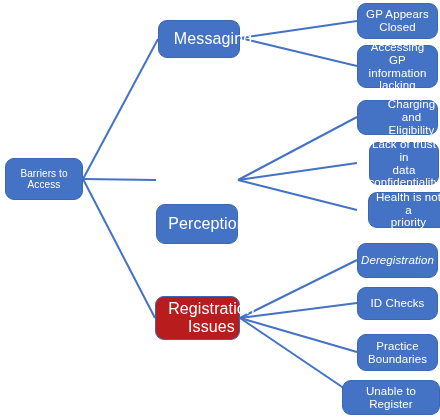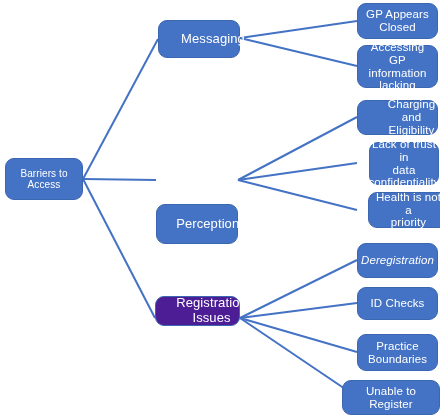--- a/index.html
+++ b/index.html
@@ -41,21 +41,21 @@
     line-height: 1.12;
     letter-spacing: 0.1px;
     z-index: 2;
   }
   .node-label {
     display: block;
     padding: 0 3px;
     white-space: pre-line;
   }
   .root-node  { font-size: 10px; }
-  .branch-node { font-size: 13px; padding-left: 28px; }
+  .branch-node { font-size: 16px; padding-left: 28px; }
   .leaf-node  { font-size: 11.5px; }
 </style>
 </head>
 <body>
 
 <div id="diagram">
 
   <svg id="connectors" viewBox="0 0 440 420" width="440" height="420" xmlns="http://www.w3.org/2000/svg">
       <line x1="83" y1="179" x2="158" y2="39" stroke="#4472C4" stroke-width="2"></line>
       <line x1="83" y1="179" x2="156" y2="180" stroke="#4472C4" stroke-width="2"></line>
@@ -96,21 +96,21 @@
     </div>
     <div class="node leaf-node" style="left: 369px; top: 142px; width: 70px; height: 43px; background: rgb(68, 114, 196); border-color: rgb(59, 102, 176); color: rgb(255, 255, 255);">
       <span class="node-label">Lack of trust in
 data
 confidentiality</span>
     </div>
     <div class="node leaf-node" style="left: 357px; top: 192px; width: 81px; height: 36px; background: rgb(68, 114, 196); border-color: rgb(59, 102, 176); color: rgb(255, 255, 255); margin-left: 11px;">
       <span class="node-label">Health is not a
 priority</span>
     </div>
-    <div class="node branch-node" style="left: 155px; top: 296px; width: 85px; height: 30px; background: #4c1d95; border-color: rgb(59, 102, 176); color: rgb(255, 255, 255);">
+    <div class="node branch-node" style="left: 155px; top: 296px; width: 85px; height: 44px; background: #b91c1c; border-color: rgb(59, 102, 176); color: rgb(255, 255, 255);">
       <span class="node-label">Registration
 Issues</span>
     </div>
     <div class="node leaf-node" style="left: 357px; top: 243px; width: 81px; height: 35px; background: rgb(68, 114, 196); border-color: rgb(59, 102, 176); color: rgb(255, 255, 255); font-style: italic;">
       <span class="node-label">Deregistration</span>
     </div>
     <div class="node leaf-node" style="left: 357px; top: 287px; width: 81px; height: 33px; background: rgb(68, 114, 196); border-color: rgb(59, 102, 176); color: rgb(255, 255, 255);">
       <span class="node-label">ID Checks</span>
     </div>
     <div class="node leaf-node" style="left: 357px; top: 334px; width: 81px; height: 37px; background: rgb(68, 114, 196); border-color: rgb(59, 102, 176); color: rgb(255, 255, 255);">

